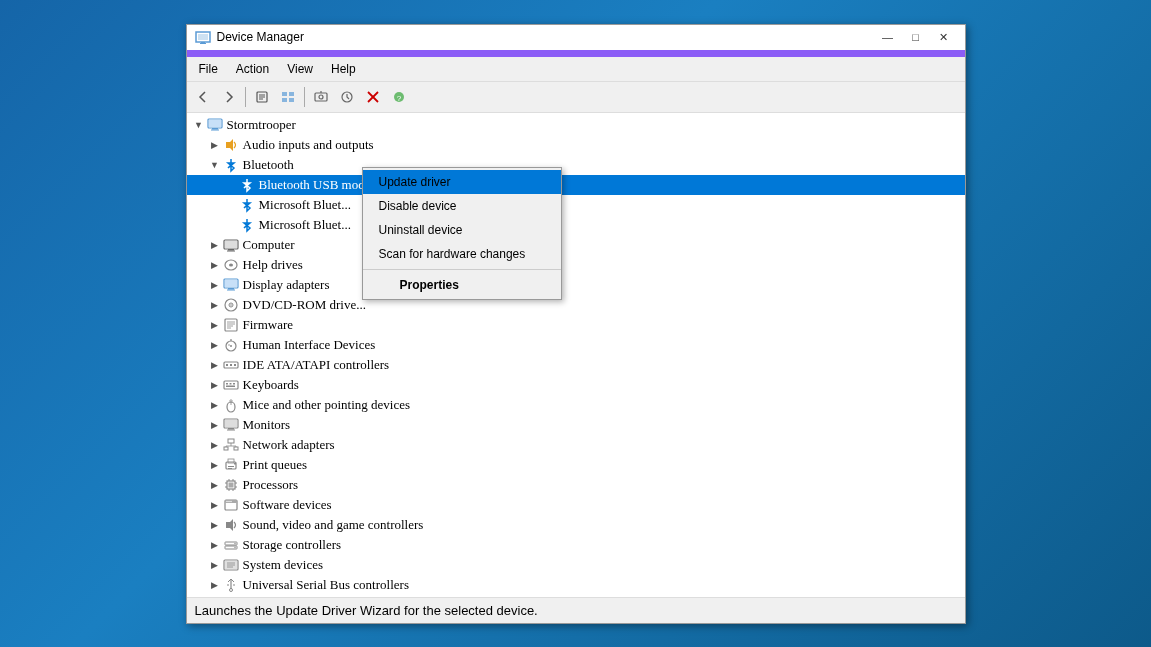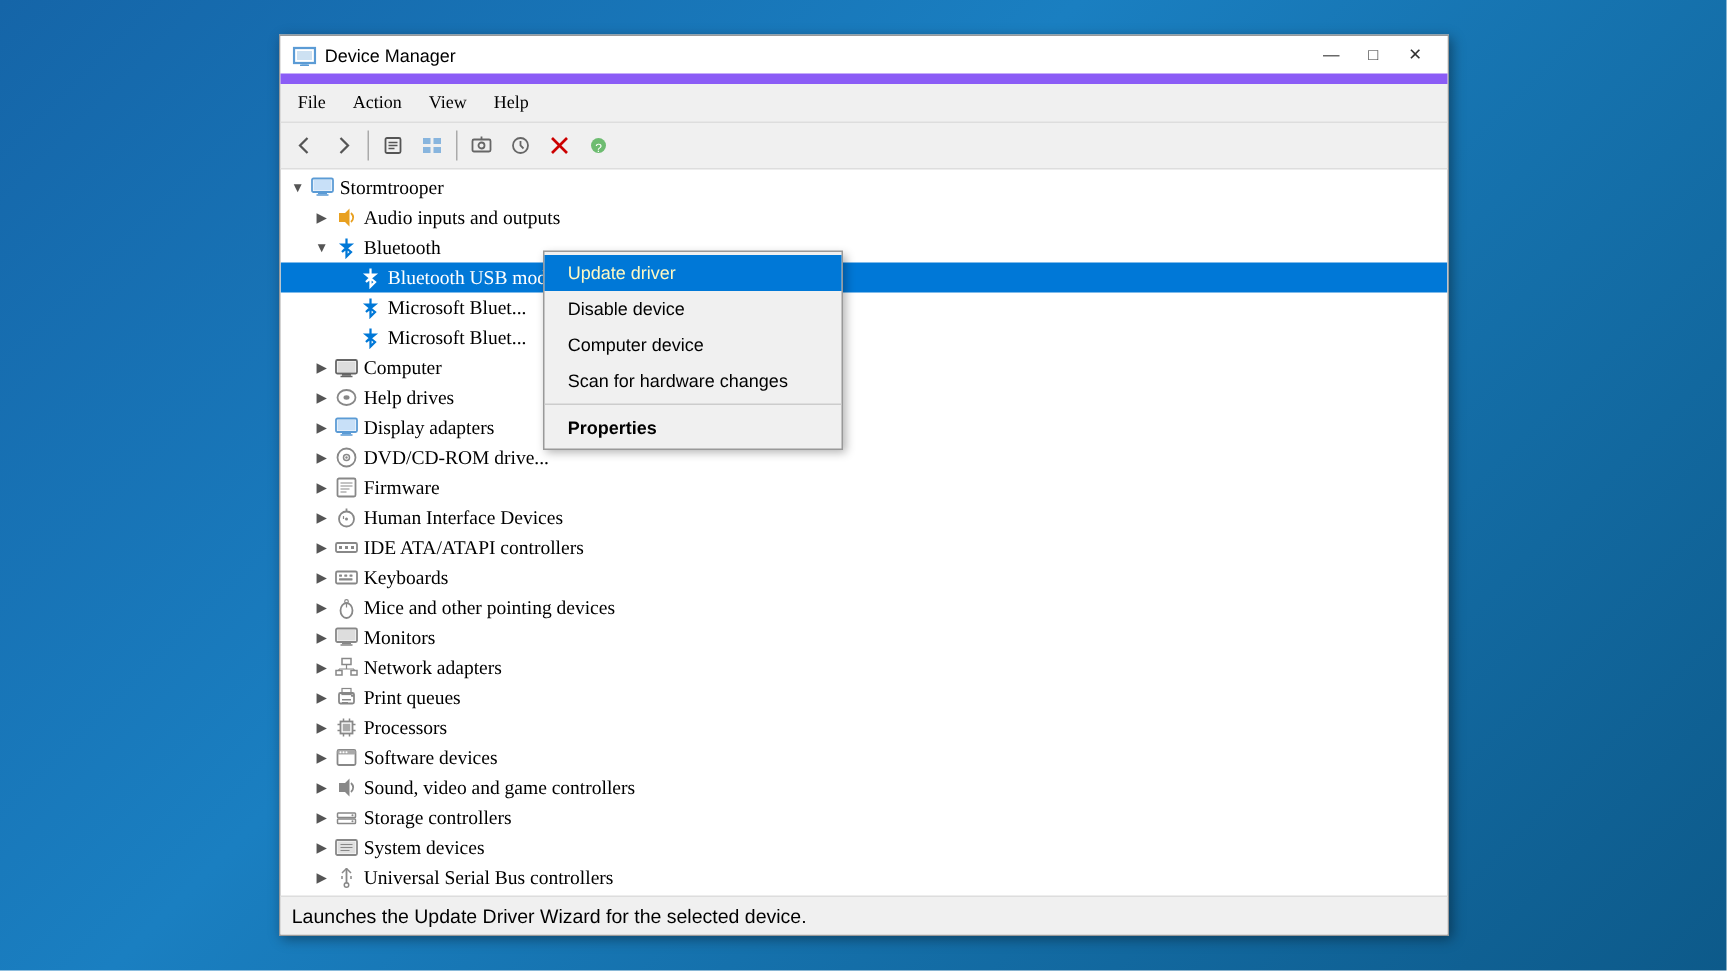--- a/index.html
+++ b/index.html
@@ -65,21 +65,20 @@
       display: flex;
       padding: 2px 4px;
       gap: 2px;
       border-bottom: 1px solid #ddd;
     }
     .menu-item {
       padding: 3px 8px;
       cursor: pointer;
       font-size: 12px;
       color: #000;
-      font-family: Liberation Serif, serif;
     }
     .toolbar {
       background: #f0f0f0;
       display: flex;
       align-items: center;
       padding: 3px 4px;
       border-bottom: 1px solid #ddd;
       gap: 2px;
     }
     .toolbar-btn {
@@ -161,24 +160,25 @@
       padding: 2px 0;
     }
     .ctx-item {
       padding: 5px 16px;
       cursor: pointer;
       font-size: 12px;
       color: #000;
     }
     .ctx-item.active {
       background: #0078d7;
-      color: #fef9c3;
+      color: #000000;
     }
     .ctx-item.bold {
       font-weight: bold;
+      margin-left: 21px;
     }
     .ctx-separator {
       height: 1px;
       background: #ccc;
       margin: 3px 0;
     }
     .status-bar {
       background: #f0f0f0;
       border-top: 1px solid #ddd;
       display: flex;
@@ -592,21 +592,21 @@
             <line x1="11" y1="7" x2="11" y2="9" stroke="#888" stroke-width="1"></line>
             <circle cx="8" cy="13" r="1.5" fill="none" stroke="#888" stroke-width="1"></circle>
           </svg>
         </div>
         <span class="item-label">Universal Serial Bus controllers</span>
       </div>
 
       <div class="context-menu">
         <div class="ctx-item active">Update driver</div>
         <div class="ctx-item">Disable device</div>
-        <div class="ctx-item">Computer device</div>
+        <div class="ctx-item">Uninstall device</div>
         <div class="ctx-item">Scan for hardware changes</div>
         <div class="ctx-separator"></div>
         <div class="ctx-item bold">Properties</div>
       </div>
     </div>
   </div>
 
   <div class="status-bar">
     <span class="status-left">Launches the Update Driver Wizard for the selected device.</span>
     <div class="status-right">

